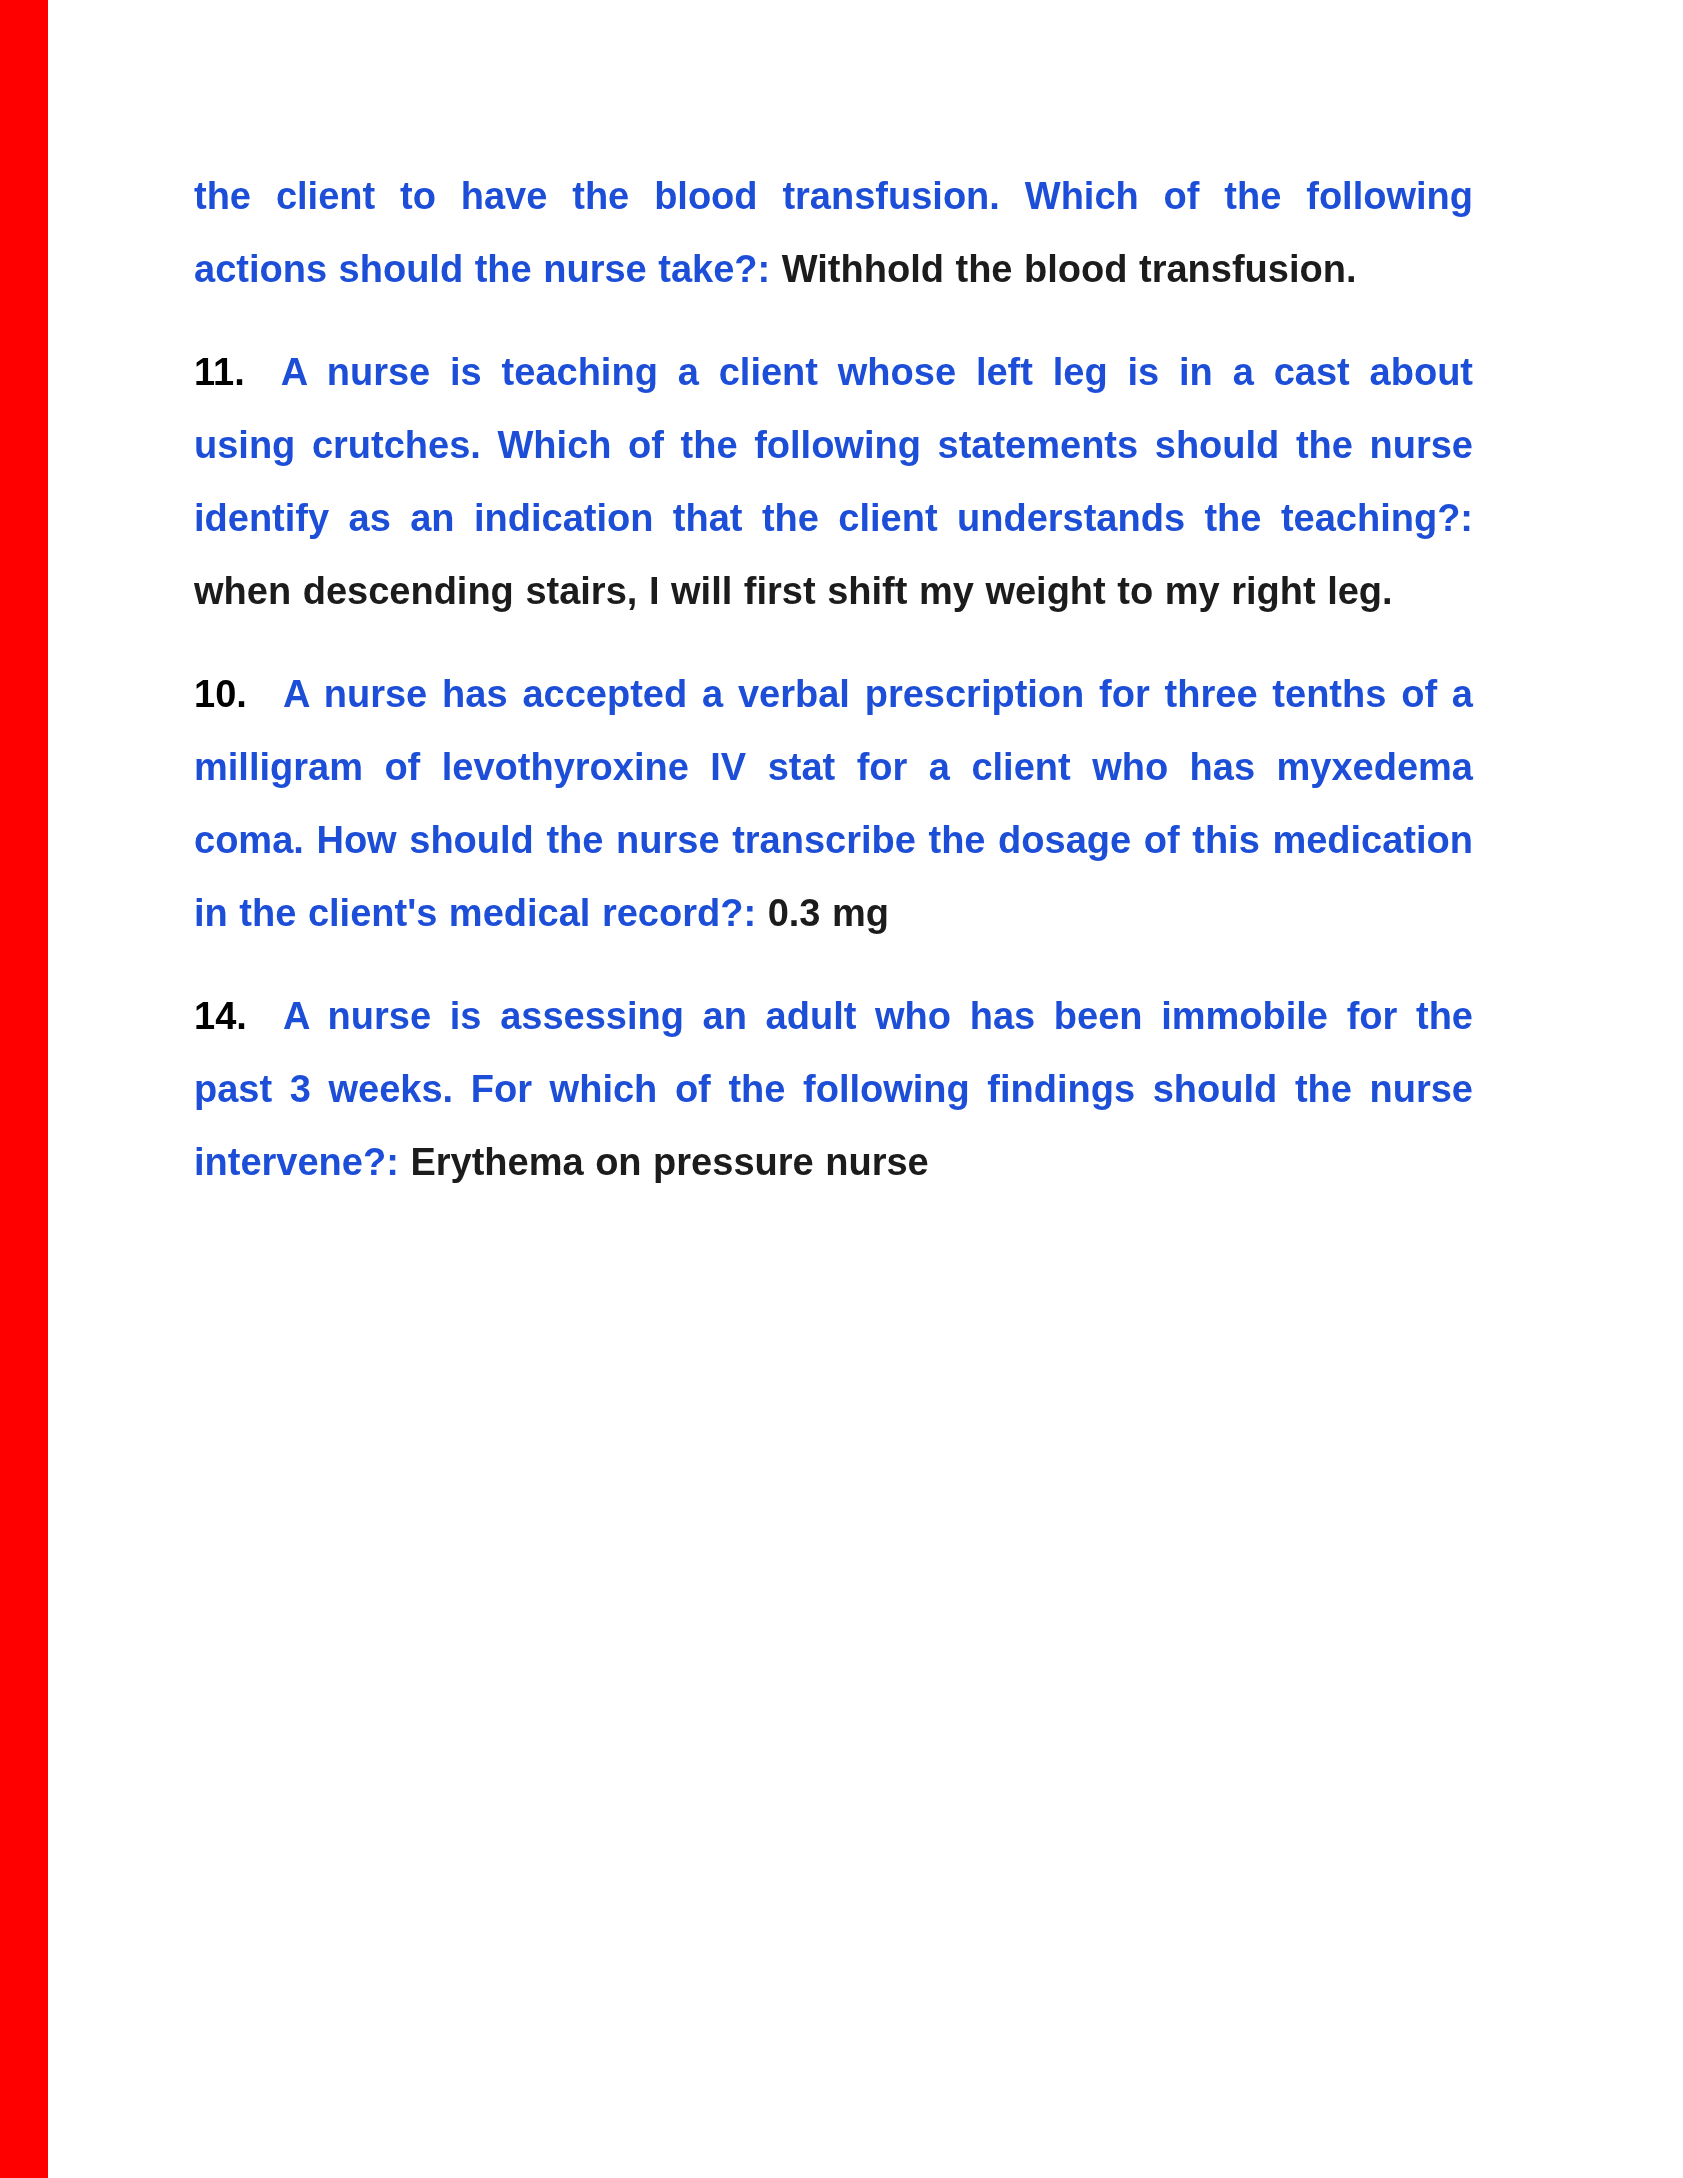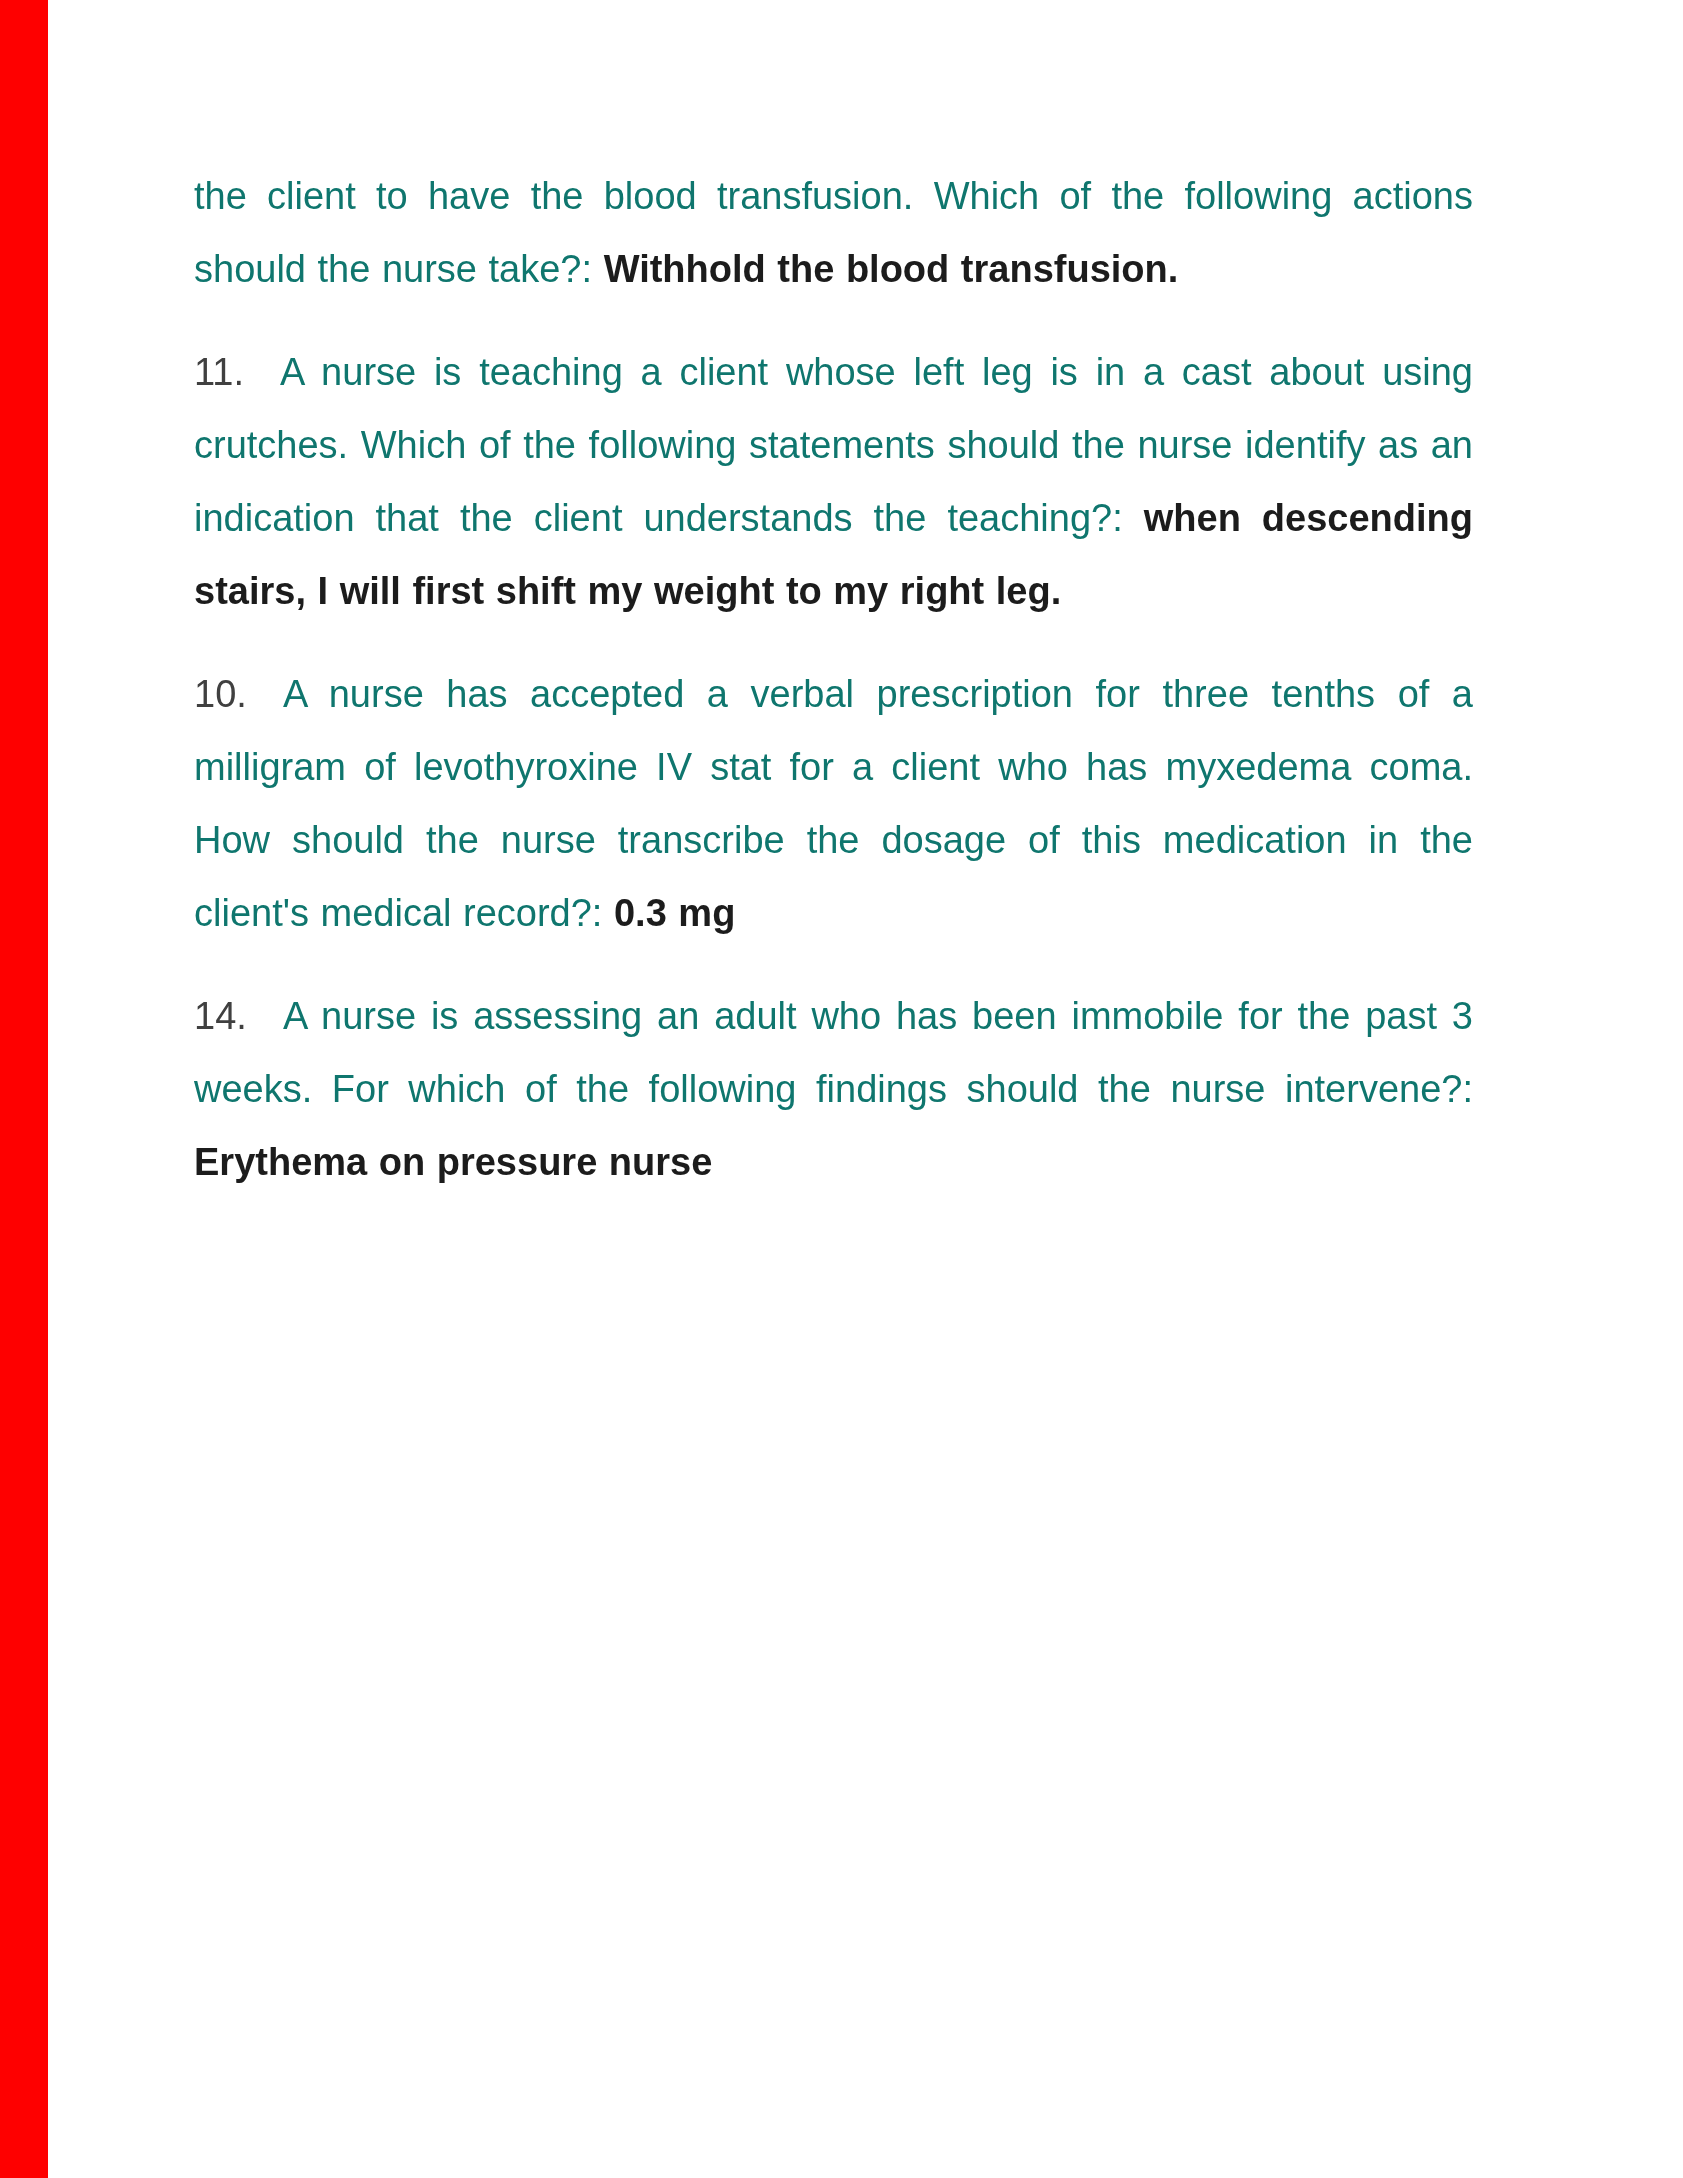--- a/index.html
+++ b/index.html
@@ -33,27 +33,27 @@
     line-height: 73px;
     color: #1c1c1c;
     text-align: justify;
     margin: 0 0 30px 0;
     word-spacing: 1px;
   }
   .para.continues {
     text-align-last: justify;
   }
   .num {
-    font-weight: 400;
-    color: #404040;
+    font-weight: 700;
+    color: #000000;
     padding-right: 0.95em;
   }
   .q {
-    font-weight: 400;
-    color: #0f766e;
+    font-weight: 700;
+    color: #1d4ed8;
   }
   .a {
     font-weight: 700;
     color: #1c1c1c;
   }
 </style>
 </head>
 <body style="background: rgb(255, 255, 255);">
 
 <div class="page">

